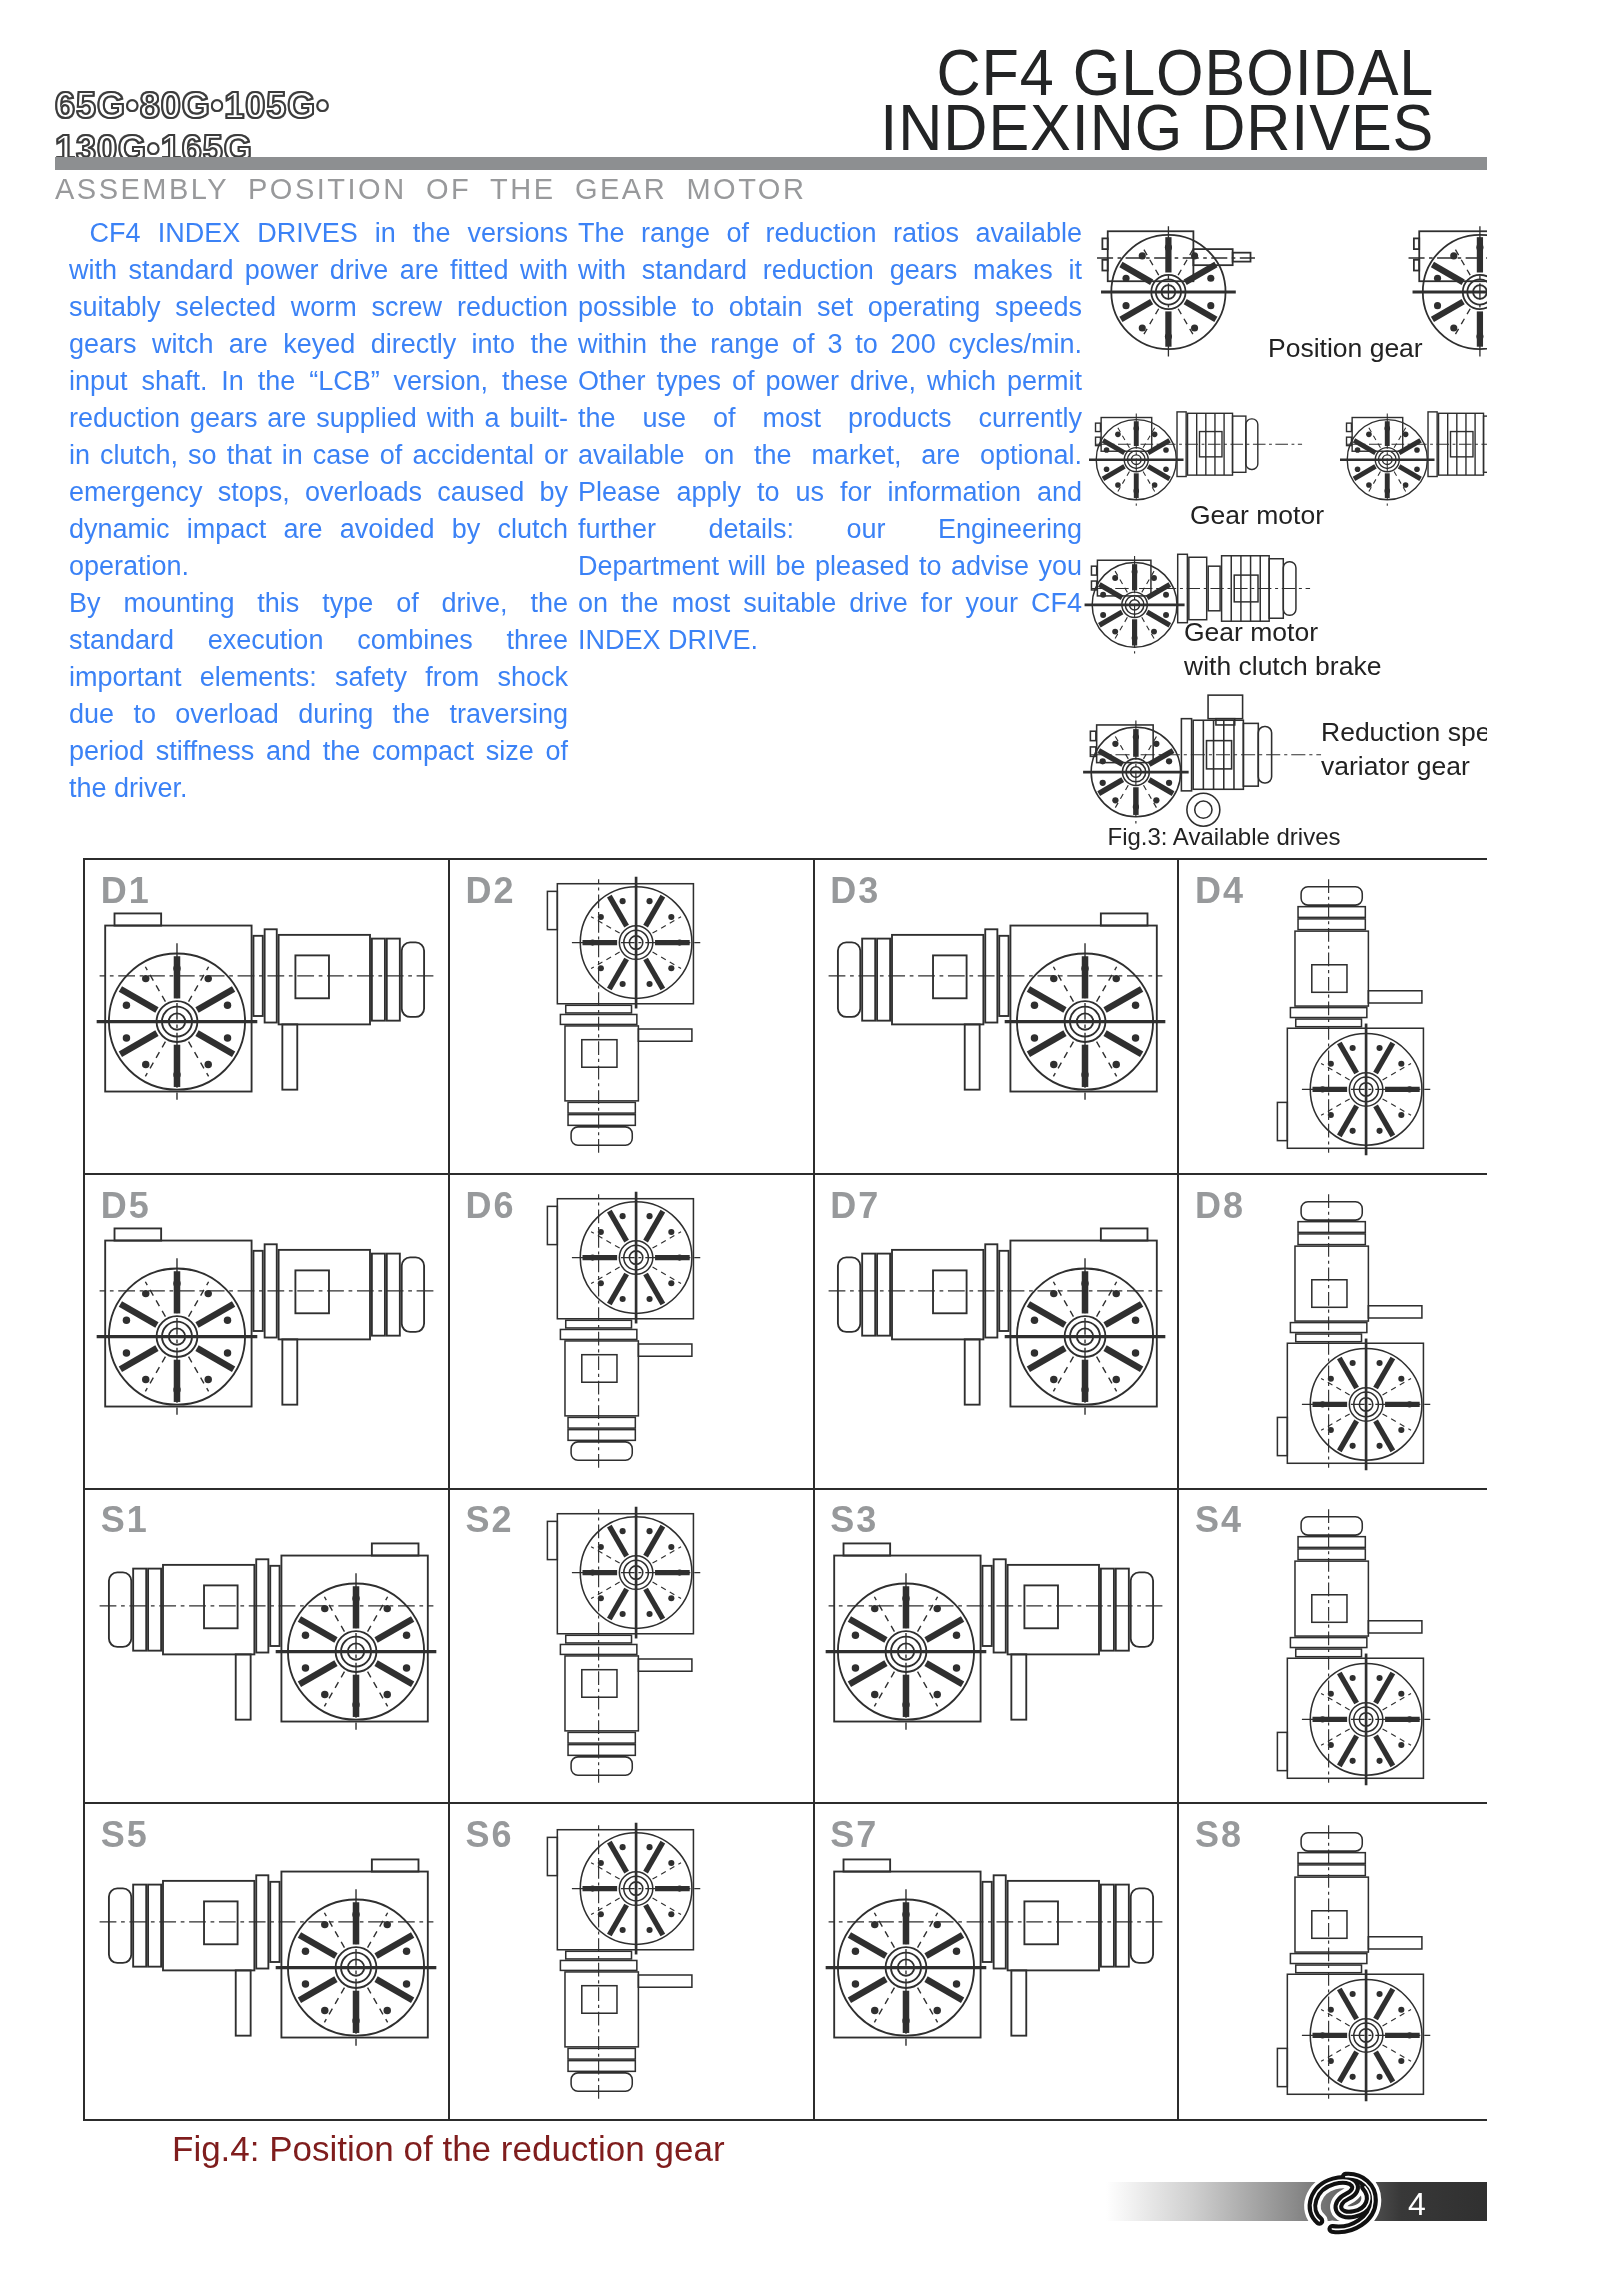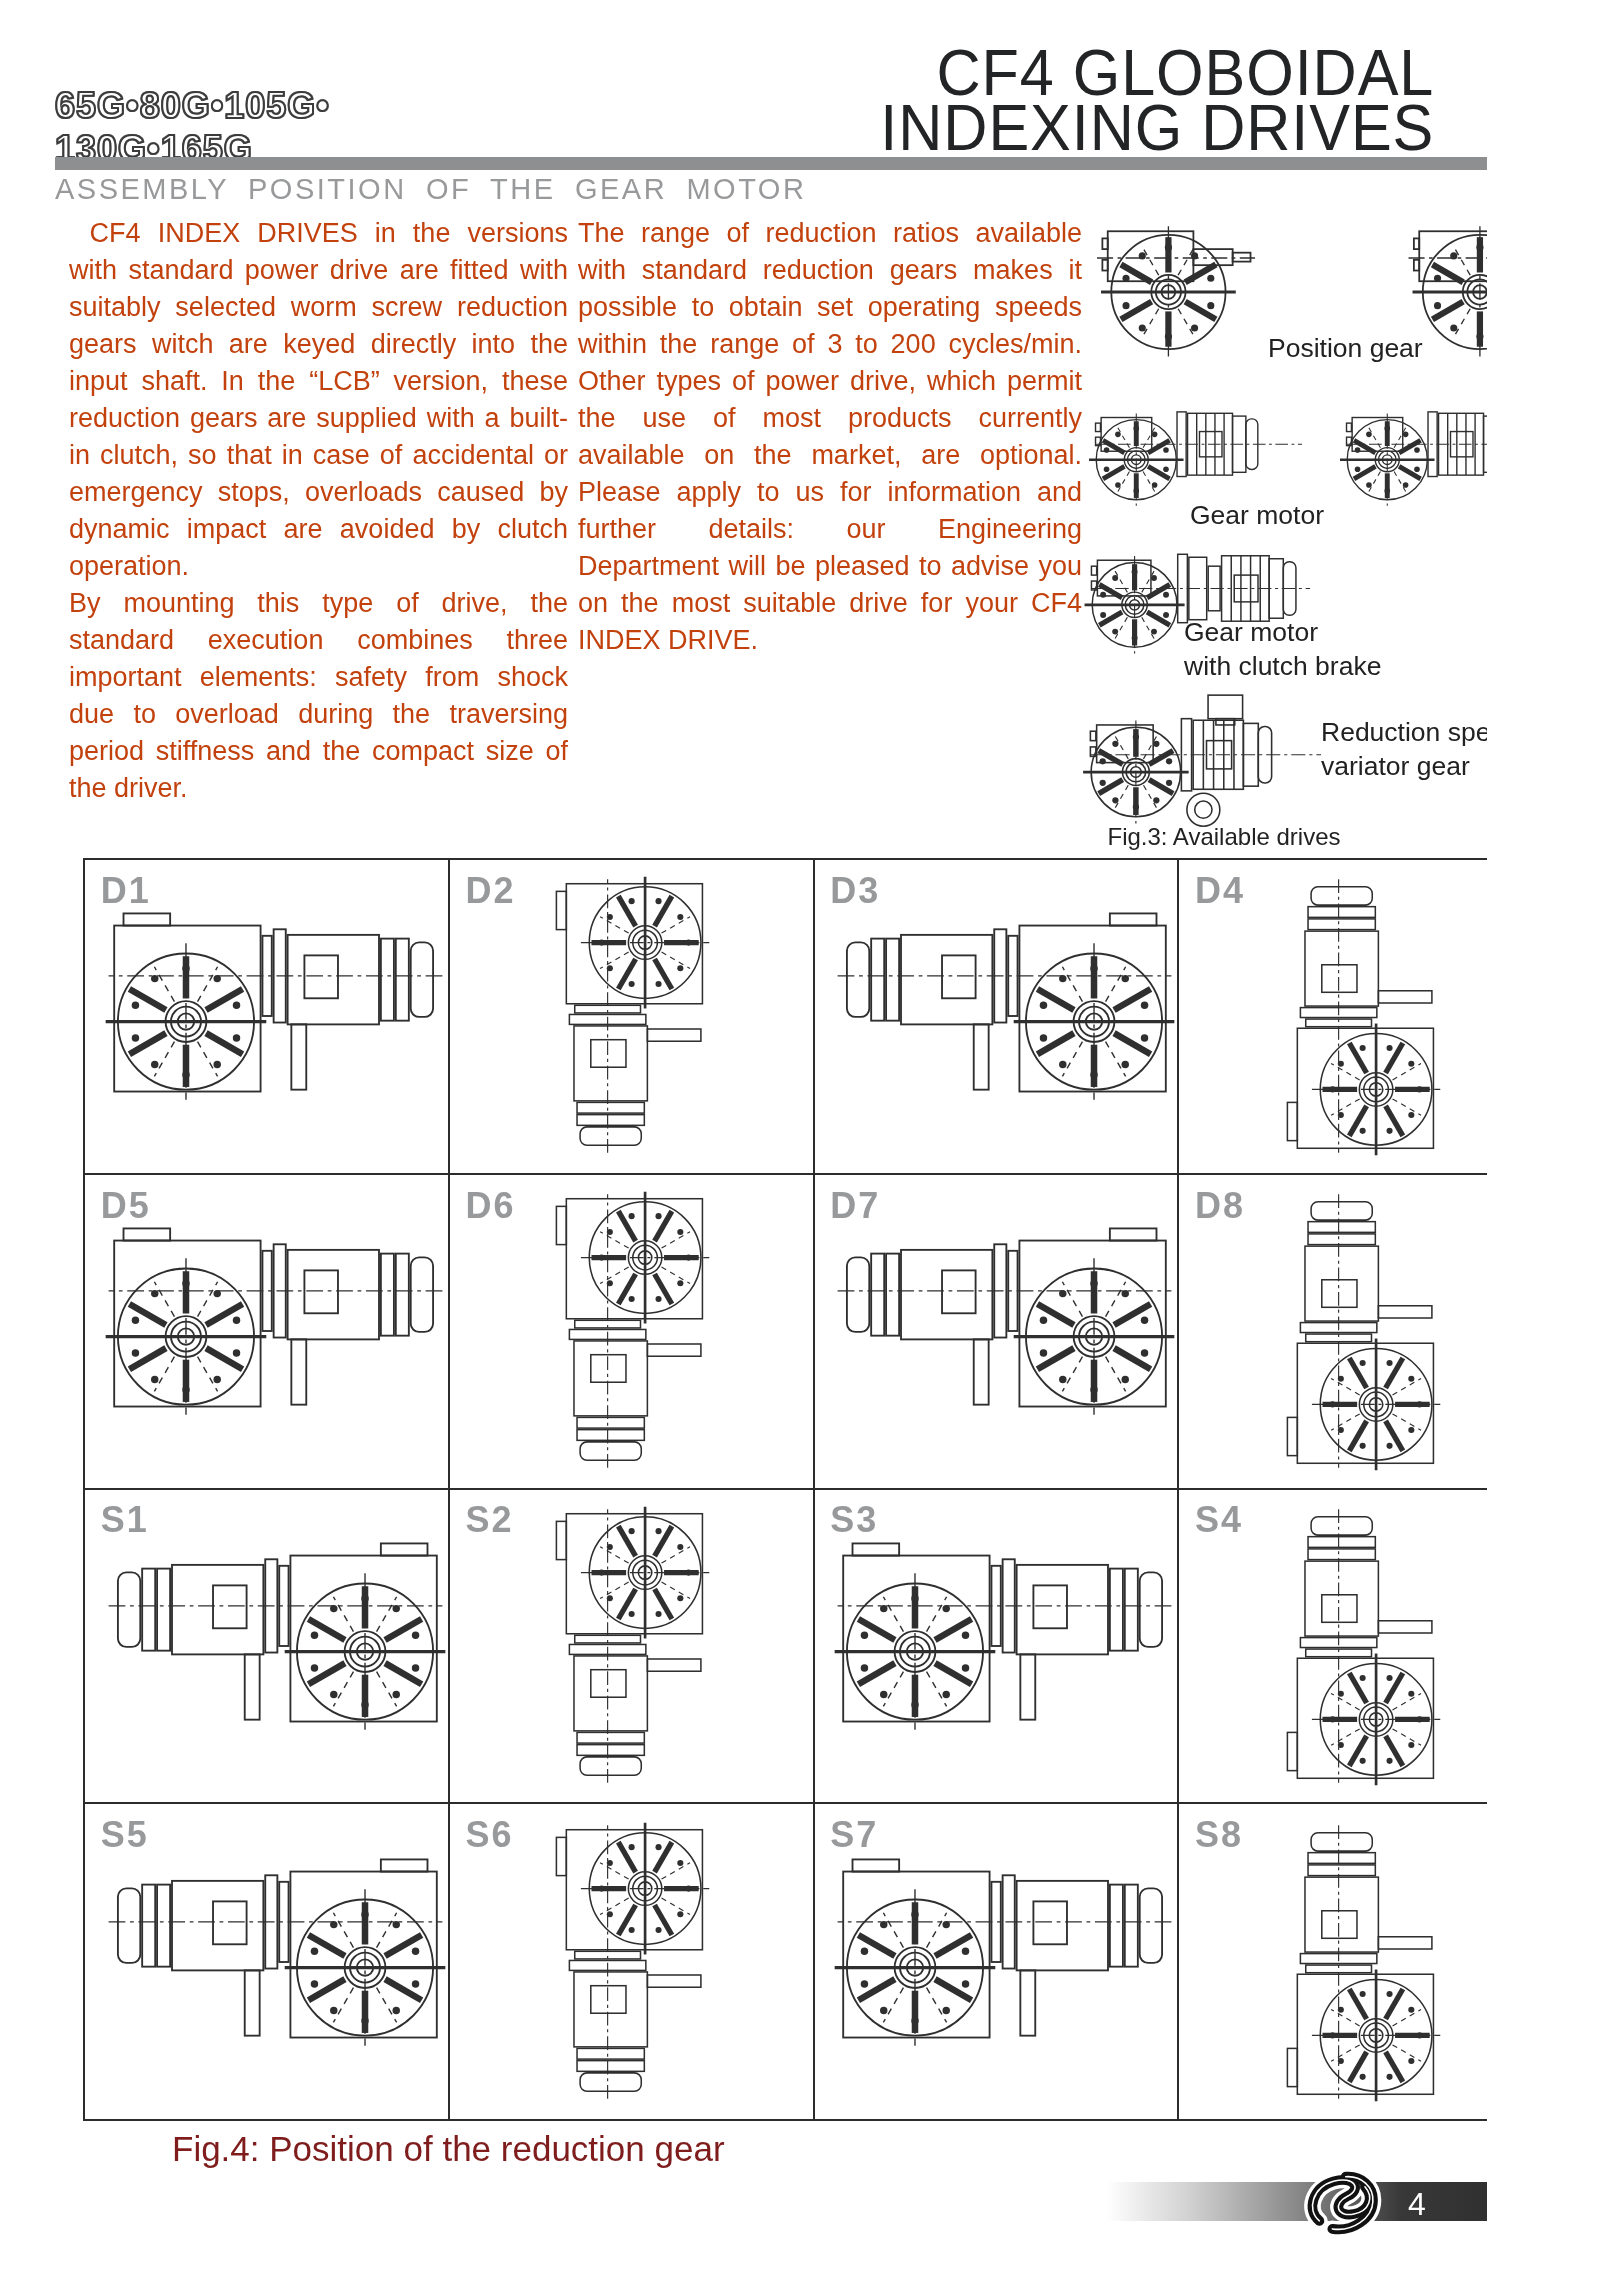--- a/index.html
+++ b/index.html
@@ -14,37 +14,37 @@
           text-shadow:-1px -1px 0 #6c6c6c,1px -1px 0 #6c6c6c,-1px 1px 0 #6c6c6c,1px 1px 0 #6c6c6c}
   .title{position:absolute;right:53px;top:45px;text-align:right;font-size:65px;
          line-height:55px;color:#232425;font-weight:400;letter-spacing:1px;
          transform:scaleX(.94);transform-origin:100% 0;white-space:nowrap}
   .rule{position:absolute;left:55px;top:157px;width:1513px;height:12.7px;background:#8d8f91}
   .section-title{position:absolute;left:55px;top:173px;font-size:29px;font-weight:400;
                  letter-spacing:2.5px;word-spacing:8.8px;color:#98999b;white-space:nowrap}
 
   
   .col{position:absolute;top:215px;font-size:27px;line-height:37px;
-       text-align:justify;color:#c2410c}
+       text-align:justify;color:#3b82f6}
   .col-left{left:69px;width:499px}
   .col-mid{left:578px;width:504px}
   .indent{text-indent:20.6px}
 
   
   .fig3{position:absolute;left:1084px;top:186px;width:486px;height:692px}
   .fig3 svg{position:absolute}
   .f3label{position:absolute;font-size:26.5px;line-height:34px;color:#222;white-space:nowrap}
   .fig3-caption{position:absolute;left:23.5px;top:637px;font-size:24px;color:#222}
 
   
   .grid{position:absolute;left:83px;top:858px;width:1463px;height:1263px;
         display:grid;grid-template-columns:repeat(4,1fr);grid-template-rows:repeat(4,1fr);
         border:2.9px solid #2c2c2c;background:#fff}
   .cell{position:relative;border-right:2.9px solid #2c2c2c;border-bottom:2.9px solid #2c2c2c;
-        display:flex;align-items:center;justify-content:flex-end;overflow:hidden}
+        display:flex;align-items:center;justify-content:center;overflow:hidden}
   .cell:nth-child(4n){border-right:none}
   .cell:nth-child(n+13){border-bottom:none}
   .clabel{position:absolute;left:15.7px;top:9.8px;font-size:36px;font-weight:800;
           letter-spacing:2px;color:#97999b}
   .fig4-caption{position:absolute;left:172px;top:2129px;font-size:35px;color:#7f1d1d}
 
   
   .footer-bar{position:absolute;left:1106px;top:2182px;width:394px;height:39px;
       background:linear-gradient(90deg,rgba(255,255,255,0) 0%,#cfcfcf 22%,#8a8a8a 48%,#383838 75%,#2f2f2f 100%)}
   .logo{position:absolute;left:1302px;top:2164px;width:86px;height:71px}

